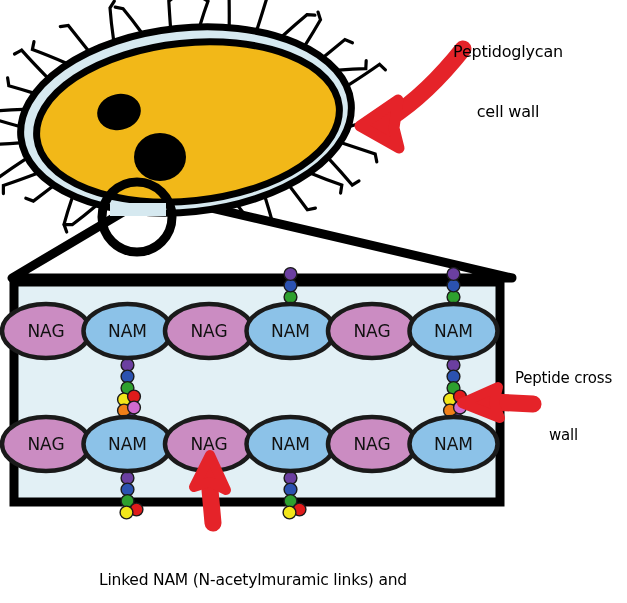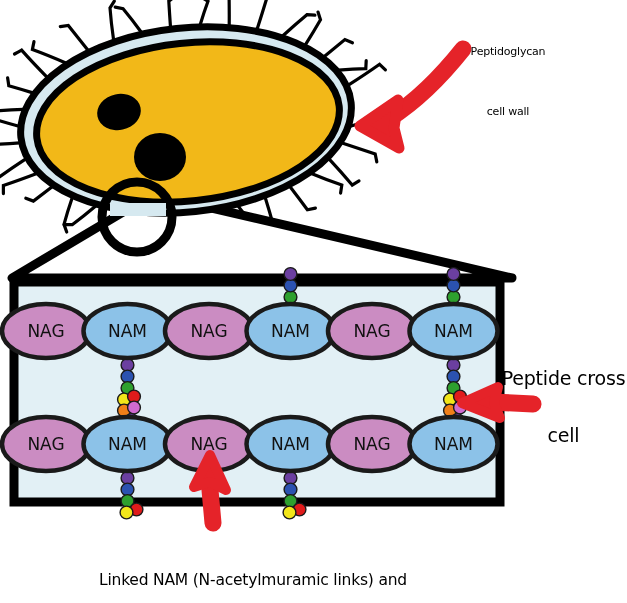--- a/index.html
+++ b/index.html
@@ -3,22 +3,22 @@
 <meta charset="utf-8">
 <style>
   html,body{margin:0;padding:0;background:#ffffff;}
   body{width:627px;height:603px;position:relative;overflow:hidden;
        font-family:"DejaVu Sans","Liberation Sans",sans-serif;}
   #stage{position:absolute;left:0;top:0;width:627px;height:603px;}
   svg.layer{position:absolute;left:0;top:0;width:627px;height:603px;overflow:visible;}
   .lbl{position:absolute;text-align:center;color:#000;font-size:15.5px;
        line-height:19px;font-family:"DejaVu Sans","Liberation Sans",sans-serif;
        white-space:pre;letter-spacing:-0.2px;}
-  .lbl-tr{left:388px;top:2px;width:240px;font-size:11px;line-height:20px;}
-  .lbl-rt{left:500px;top:331px;width:127px;font-size:19px;line-height:19px;text-align:center;}
+  .lbl-tr{left:388px;top:2px;width:240px;font-size:16px;line-height:20px;}
+  .lbl-rt{left:500px;top:331px;width:127px;font-size:15px;line-height:19px;text-align:center;}
   .lbl-bt{left:18px;top:530px;width:470px;font-size:15.5px;line-height:20px;}
   .ovaltext{font-size:17px;fill:#111;font-family:"DejaVu Sans","Liberation Sans",sans-serif;}
 </style>
 </head>
 <body>
 
 <div id="stage">
 
   <svg class="layer" viewBox="0 0 627 603">
 
@@ -178,21 +178,21 @@
     </g>
   </svg>
 
   <div class="lbl lbl-tr">
     <div>Peptidoglycan</div>
     <div>cell wall</div>
   </div>
 
   <div class="lbl lbl-rt">
     <div>Peptide cross</div>
-    <div>cell</div>
+    <div>wall</div>
   </div>
 
   <div class="lbl lbl-bt">
     <div>Linked NAM (N-acetylmuramic links) and</div>
     
     
   </div>
 </div>
 
 </body></html>

